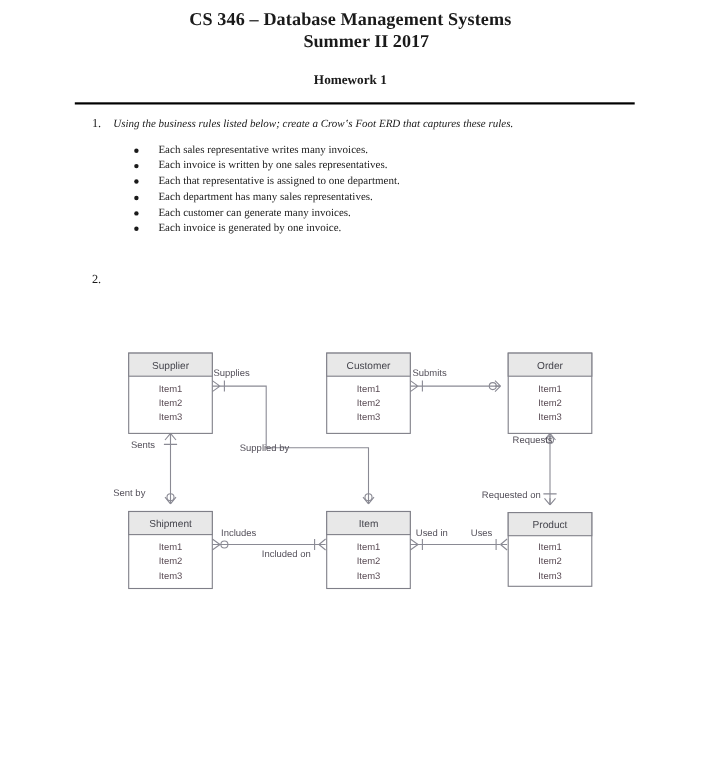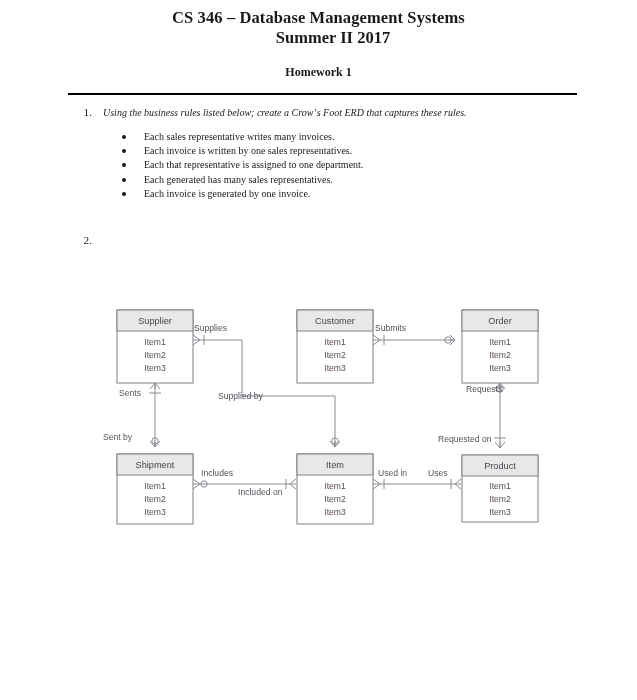--- a/index.html
+++ b/index.html
@@ -96,21 +96,21 @@
     width: 4px;
     height: 4px;
     border-radius: 50%;
     background: #1a1a1a;
   }
 
   
   .erd-wrap {
     position: absolute;
     left: 0;
-    top: 295px;
+    top: 306px;
     width: 579px;
     height: 260px;
   }
   .erd-svg {
     display: block;
   }
   .ent-header-text {
     font-family: "Liberation Sans", sans-serif;
     font-size: 9.2px;
     fill: #44444c;
@@ -140,21 +140,22 @@
 
   <div class="question q1">
     <div class="q-num">1.</div>
     <div class="q-text">Using the business rules listed below; create a Crowʽs Foot ERD that captures these rules.</div>
   </div>
 
   <ul class="bullets">
     <li><span class="bullet-dot"></span><span>Each sales representative writes many invoices.</span></li>
     <li><span class="bullet-dot"></span><span>Each invoice is written by one sales representatives.</span></li>
     <li><span class="bullet-dot"></span><span>Each that representative is assigned to one department.</span></li>
-    <li><span class="bullet-dot"></span><span>Each generated has many sales representatives.</span></li>
+    <li><span class="bullet-dot"></span><span>Each department has many sales representatives.</span></li>
+    <li><span class="bullet-dot"></span><span>Each customer can generate many invoices.</span></li>
     <li><span class="bullet-dot"></span><span>Each invoice is generated by one invoice.</span></li>
   </ul>
 
   <div class="question q2">
     <div class="q-num">2.</div>
   </div>
 
 </div>
 
 <div class="erd-wrap">

